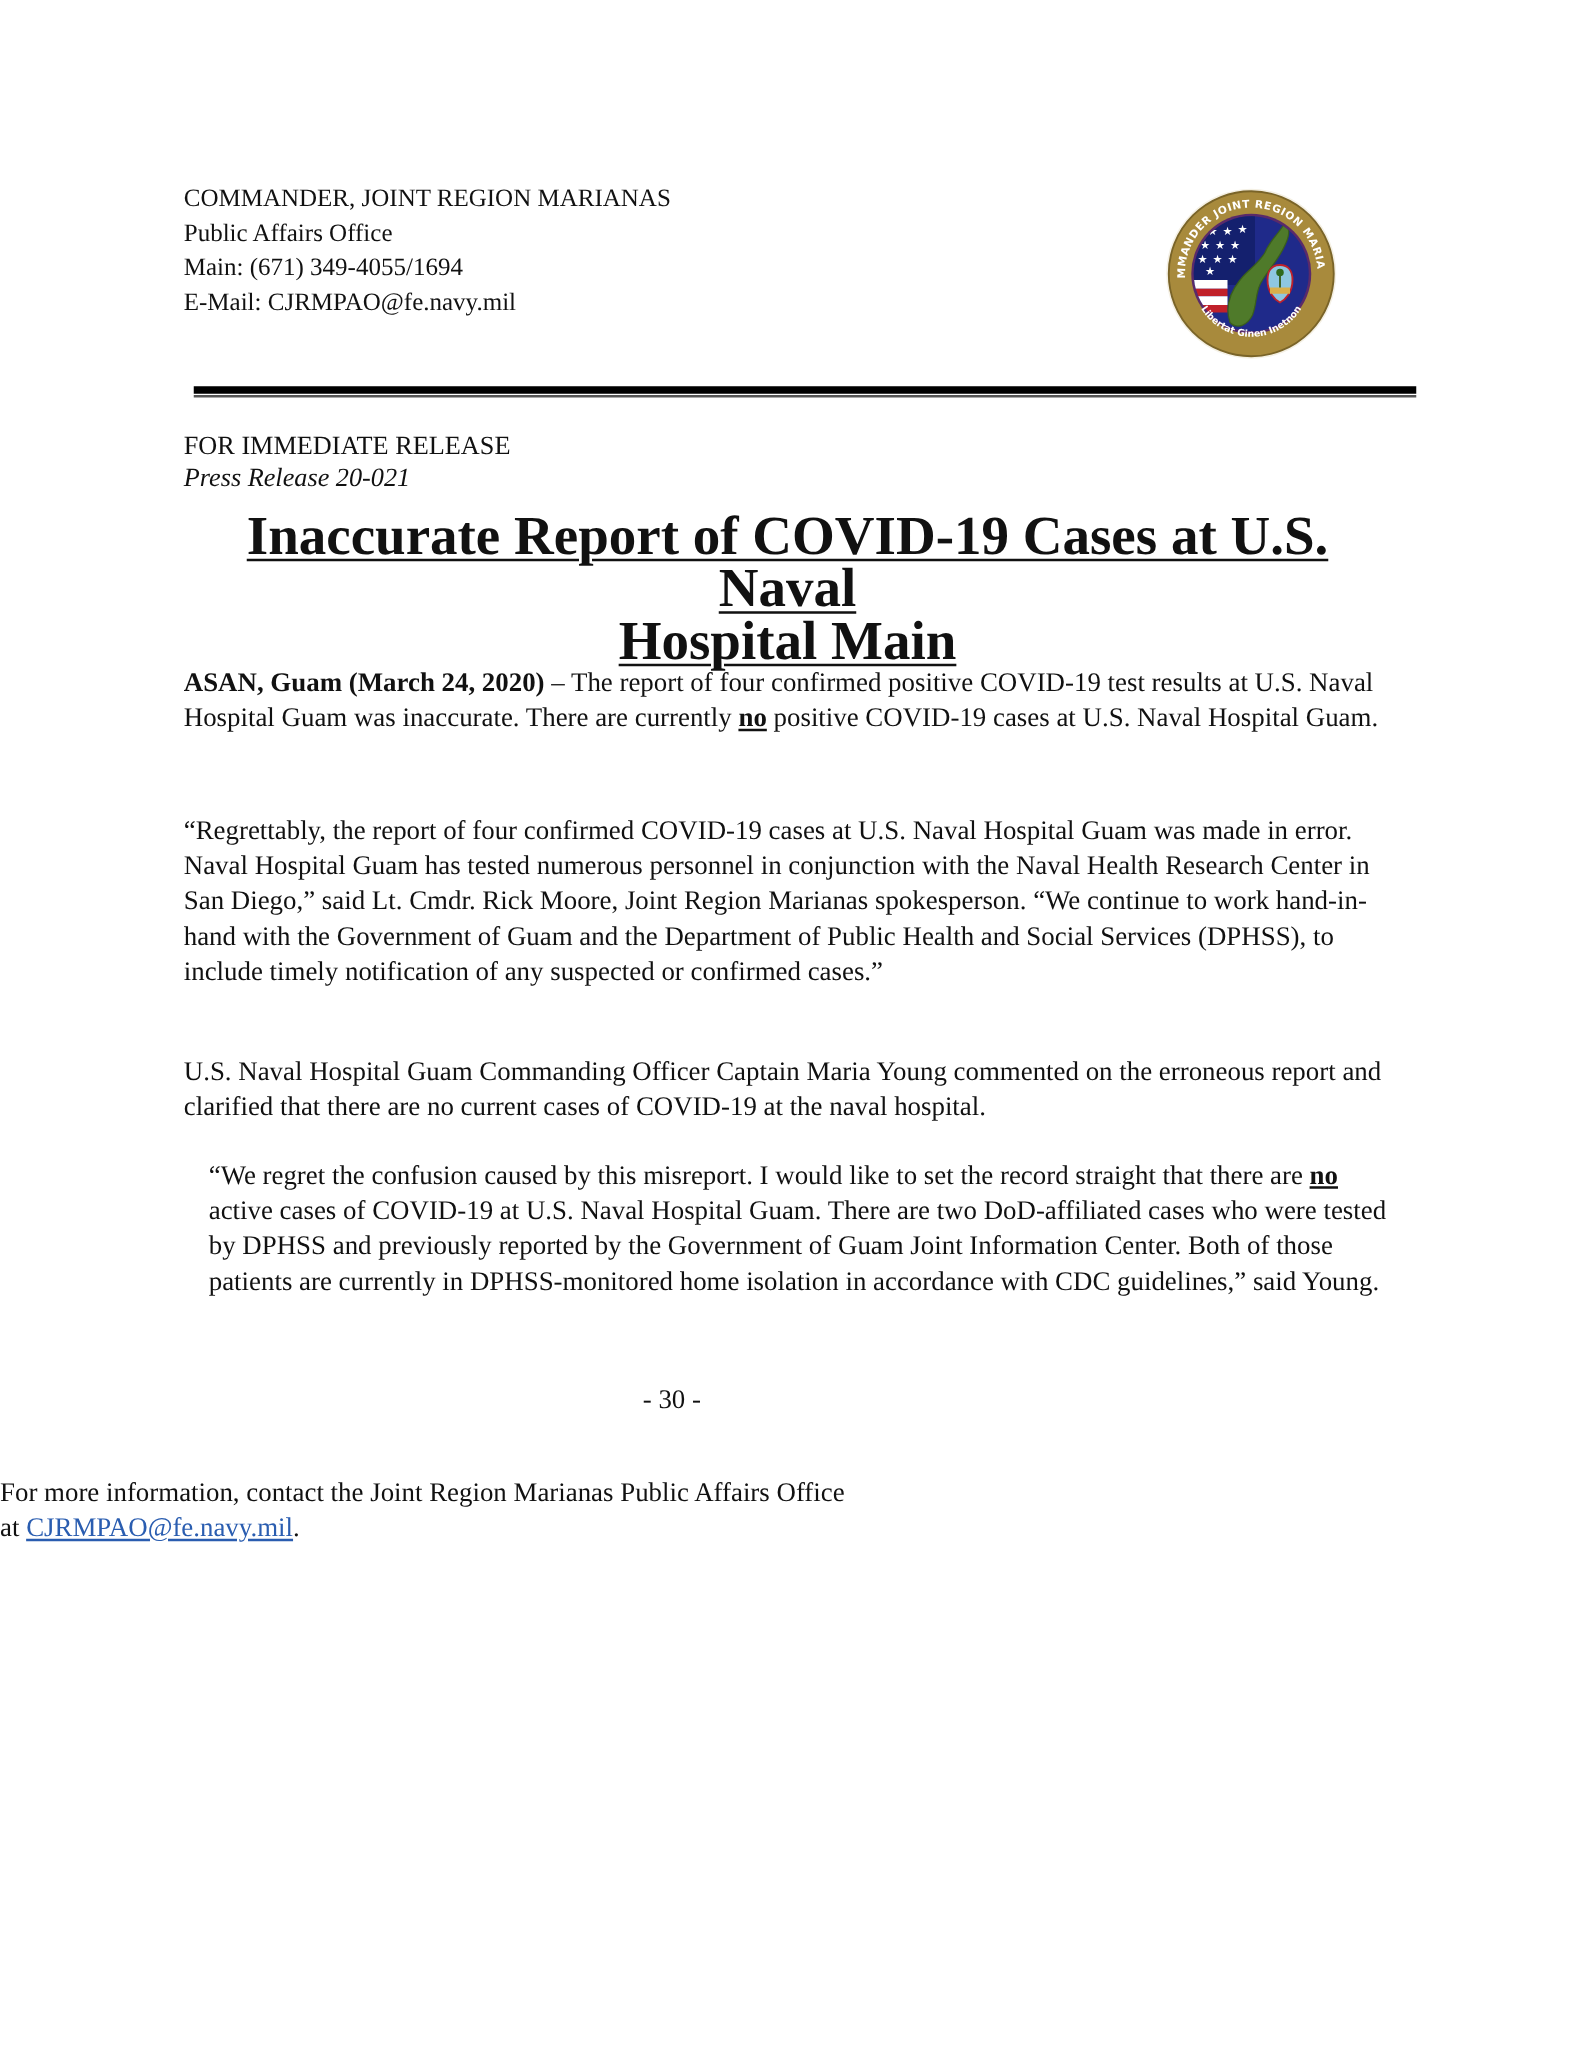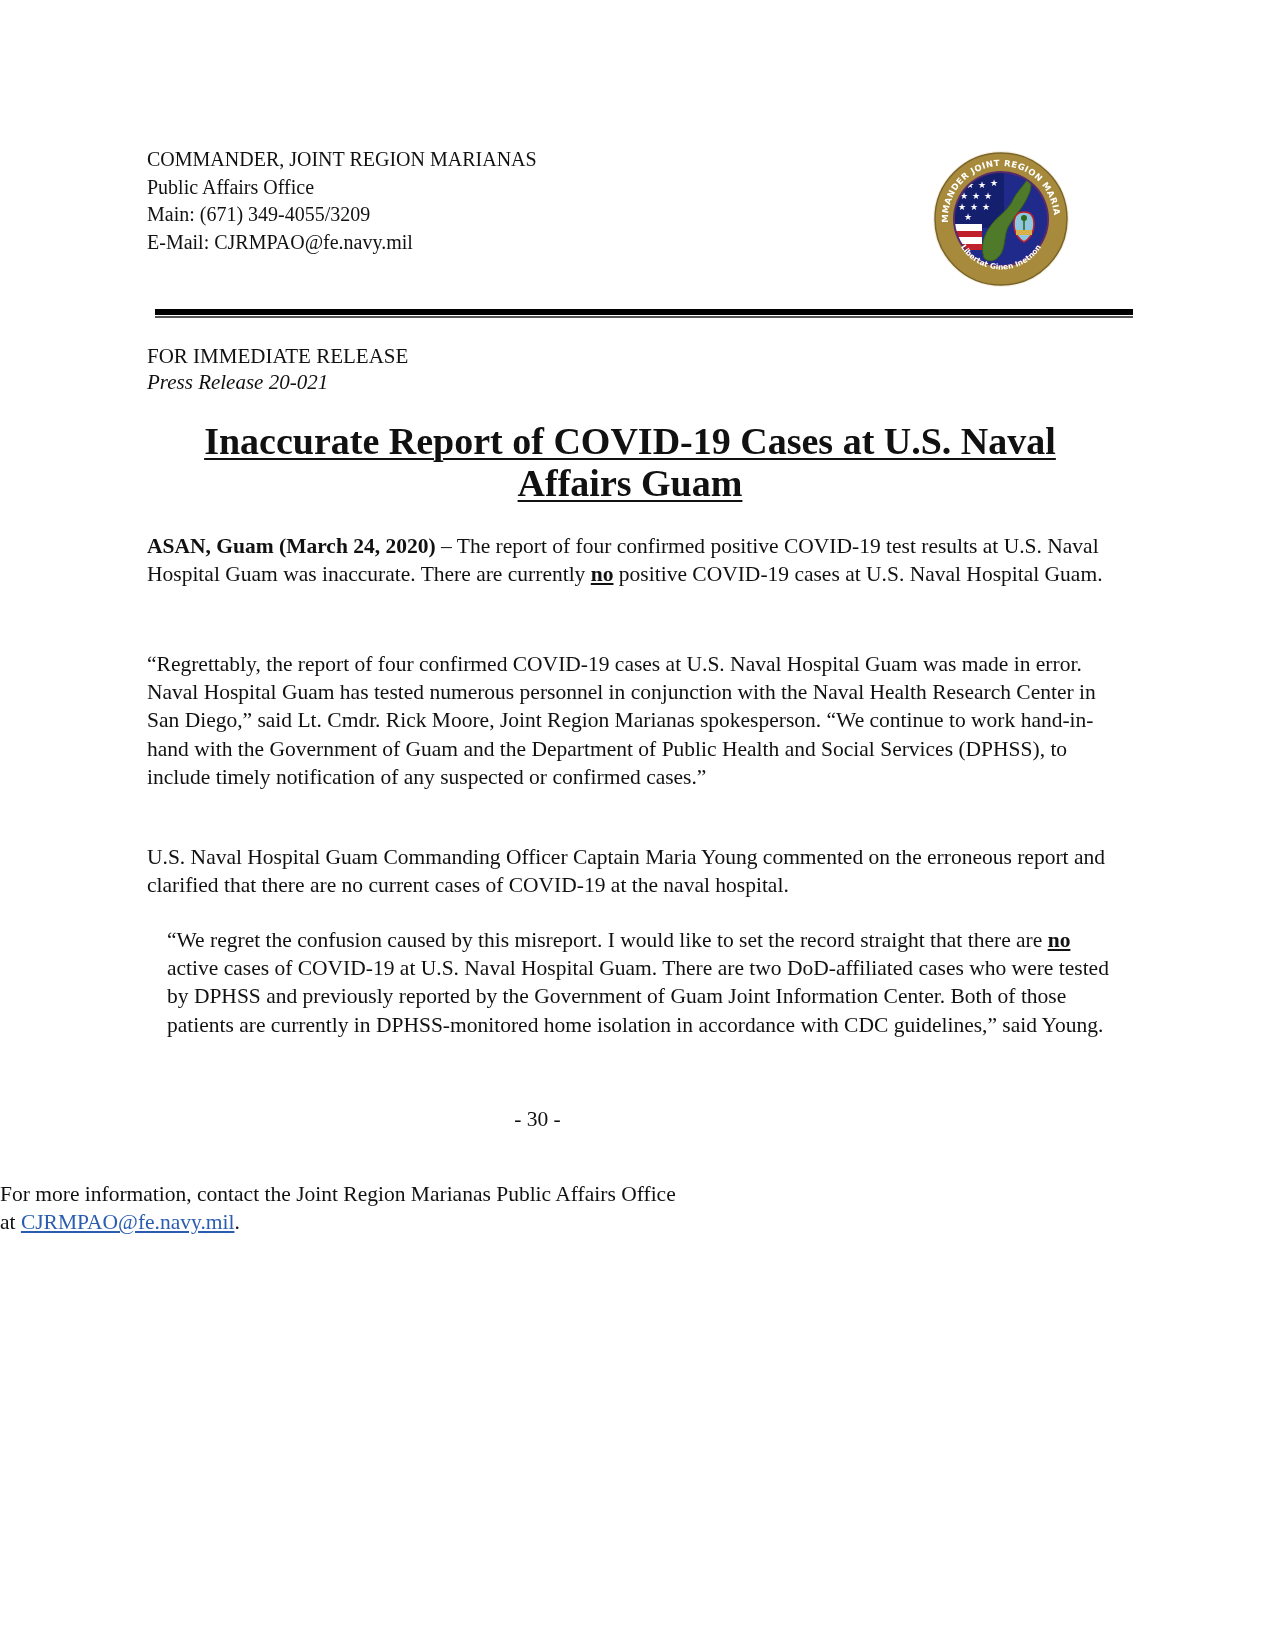--- a/index.html
+++ b/index.html
@@ -19,22 +19,22 @@
   .rule {
     position: absolute; left: 155px; top: 309px; width: 978px;
   }
   .rule .thick { height: 6px; background: #000; }
   .rule .thin { height: 2px; background: #555; margin-top: 1px; }
   .release {
     position: absolute; left: 147px; top: 343px; font-size: 21px; line-height: 26px;
   }
   .release .ital { font-style: italic; }
   .title {
-    position: absolute; left: 150px; top: 420px; width: 960px; text-align: center;
-    font-weight: bold; font-size: 38px; line-height: 42px; text-decoration: underline;
+    position: absolute; left: 150px; top: 408px; width: 960px; text-align: center;
+    font-weight: bold; font-size: 44px; line-height: 42px; text-decoration: underline;
     text-decoration-thickness: 2px; text-underline-offset: 4px;
   }
   .body-text {
     position: absolute; left: 147px; width: 960px; font-size: 21.5px; line-height: 28.2px;
   }
   .body-text p { margin: 0; }
   .u-bold { font-weight: bold; text-decoration: underline; }
   .dateline { font-weight: bold; }
   .p1 { top: 532px; }
   .p2 { top: 650px; }
@@ -50,21 +50,21 @@
   .footer a { color: #2a5db0; text-decoration: underline; }
 </style>
 </head>
 <body>
 
 <div class="page">
 
   <div class="header-block">
     <div>COMMANDER, JOINT REGION MARIANAS</div>
     <div>Public Affairs Office</div>
-    <div>Main: (671) 349-4055/3209</div>
+    <div>Main: (671) 349-4055/1694</div>
     <div>E-Mail: CJRMPAO@fe.navy.mil</div>
   </div>
 
   <div class="seal">
     <svg width="138" height="138" viewBox="0 0 138 138">
       <defs>
         <path id="arcTop" d="M 16 69 A 53 53 0 0 1 122 69"></path>
         <path id="arcBot" d="M 24 86 A 47 47 0 0 0 114 86"></path>
         <clipPath id="innerClip">
             <circle cx="69" cy="69" r="46"></circle>
@@ -112,21 +112,21 @@
     <div class="thin"></div>
   </div>
 
   <div class="release">
     <div>FOR IMMEDIATE RELEASE</div>
     <div class="ital">Press Release 20-021</div>
   </div>
 
   <div class="title">
     <div>Inaccurate Report of COVID-19 Cases at U.S. Naval</div>
-    <div>Affairs Guam</div>
+    <div>Hospital Main</div>
   </div>
 
   <div class="body-text p1">
     <p><span class="dateline">ASAN, Guam (March 24, 2020)</span><span> – The report of four confirmed positive COVID-19 test results at U.S. Naval Hospital Guam was inaccurate. There are currently </span><span class="u-bold">no</span><span> positive COVID-19 cases at U.S. Naval Hospital Guam.</span></p>
   </div>
 
   <div class="body-text p2">
     <p>“Regrettably, the report of four confirmed COVID-19 cases at U.S. Naval Hospital Guam was made in error. Naval Hospital Guam has tested numerous personnel in conjunction with the Naval Health Research Center in San Diego,” said Lt. Cmdr. Rick Moore, Joint Region Marianas spokesperson. “We continue to work hand-in-hand with the Government of Guam and the Department of Public Health and Social Services (DPHSS), to include timely notification of any suspected or confirmed cases.”</p>
   </div>
 

